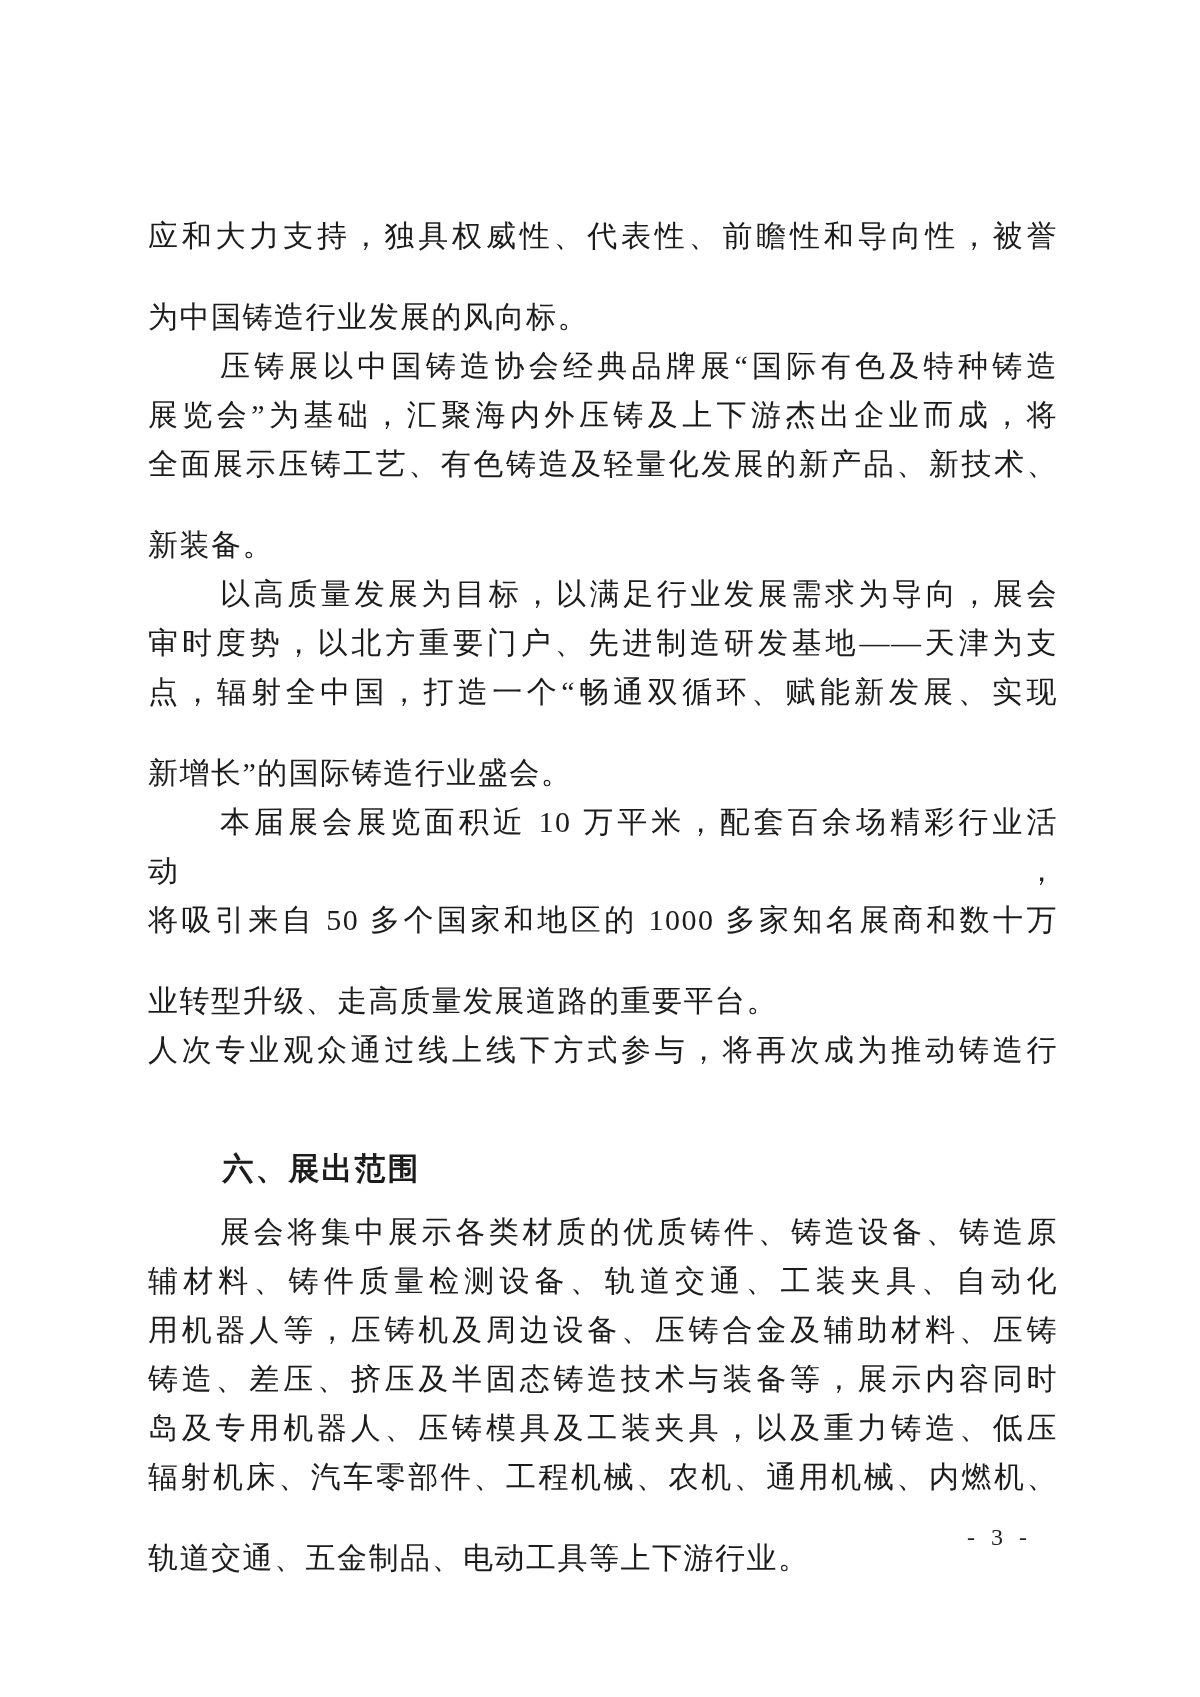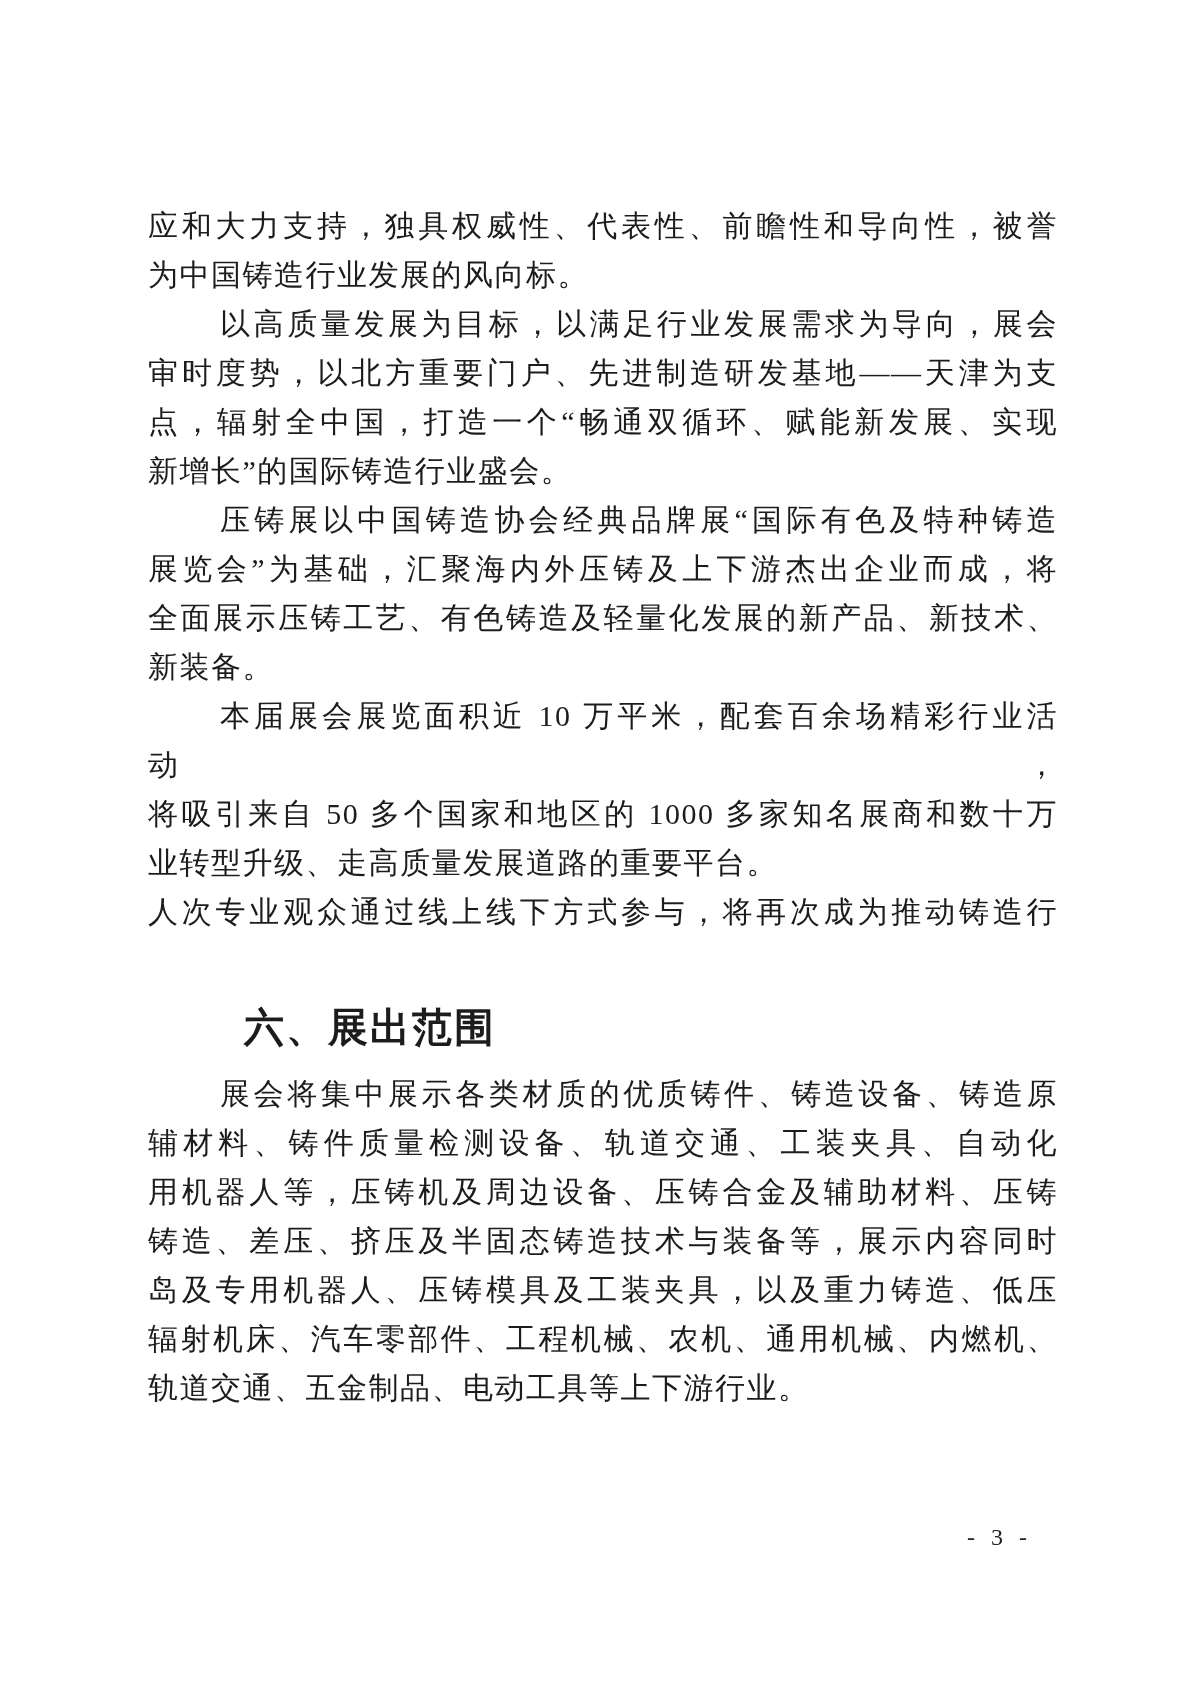--- a/index.html
+++ b/index.html
@@ -9,42 +9,43 @@
     height: 1697px;
     margin: 0 auto;
     background: #ffffff;
     color: #1c1c1c;
     font-family: "Liberation Serif", "DejaVu Serif", serif;
     overflow: hidden;
   }
   .content {
     position: absolute;
     left: 148px;
-    top: 201px;
+    top: 211px;
     width: 910px;
   }
   .para { margin: 0; padding: 0; }
   .line {
     font-size: 30px;
     line-height: 49px;
     letter-spacing: 1.5px;
     text-align: justify;
     text-align-last: justify;
     -moz-text-align-last: justify;
     min-height: 49px;
   }
   .line.end {
     text-align-last: left;
+    margin-top: 32px;
     -moz-text-align-last: left;
   }
   .line.indent { text-indent: 2.4em; }
   .section-heading {
-    font-family: Liberation Mono, monospace;
+    font-family: Liberation Serif, serif;
     font-weight: 700;
-    font-size: 40px;
+    font-size: 31px;
     line-height: 49px;
     letter-spacing: 2px;
     text-indent: 2.4em;
     margin: 70px 0 14px 0;
   }
   .page-number {
     position: absolute;
     top: 1520px;
     right: 168px;
     font-size: 24px;
@@ -58,31 +59,31 @@
 
 <div class="page">
   <div class="content">
 
     <div class="para">
       <div class="line">应和大力支持，独具权威性、代表性、前瞻性和导向性，被誉</div>
       <div class="line end">为中国铸造行业发展的风向标。</div>
     </div>
 
     <div class="para">
+      <div class="line indent">压铸展以中国铸造协会经典品牌展“国际有色及特种铸造</div>
+      <div class="line">展览会”为基础，汇聚海内外压铸及上下游杰出企业而成，将</div>
+      <div class="line">全面展示压铸工艺、有色铸造及轻量化发展的新产品、新技术、</div>
+      <div class="line end">新装备。</div>
+    </div>
+
+    <div class="para">
       <div class="line indent">以高质量发展为目标，以满足行业发展需求为导向，展会</div>
       <div class="line">审时度势，以北方重要门户、先进制造研发基地——天津为支</div>
       <div class="line">点，辐射全中国，打造一个“畅通双循环、赋能新发展、实现</div>
       <div class="line end">新增长”的国际铸造行业盛会。</div>
-    </div>
-
-    <div class="para">
-      <div class="line indent">压铸展以中国铸造协会经典品牌展“国际有色及特种铸造</div>
-      <div class="line">展览会”为基础，汇聚海内外压铸及上下游杰出企业而成，将</div>
-      <div class="line">全面展示压铸工艺、有色铸造及轻量化发展的新产品、新技术、</div>
-      <div class="line end">新装备。</div>
     </div>
 
     <div class="para">
       <div class="line indent">本届展会展览面积近 10 万平米，配套百余场精彩行业活动，</div>
       <div class="line">将吸引来自 50 多个国家和地区的 1000 多家知名展商和数十万</div>
       <div class="line end">业转型升级、走高质量发展道路的重要平台。</div>
       <div class="line">人次专业观众通过线上线下方式参与，将再次成为推动铸造行</div>
     </div>
 
     <div class="section-heading">六、展出范围</div>

